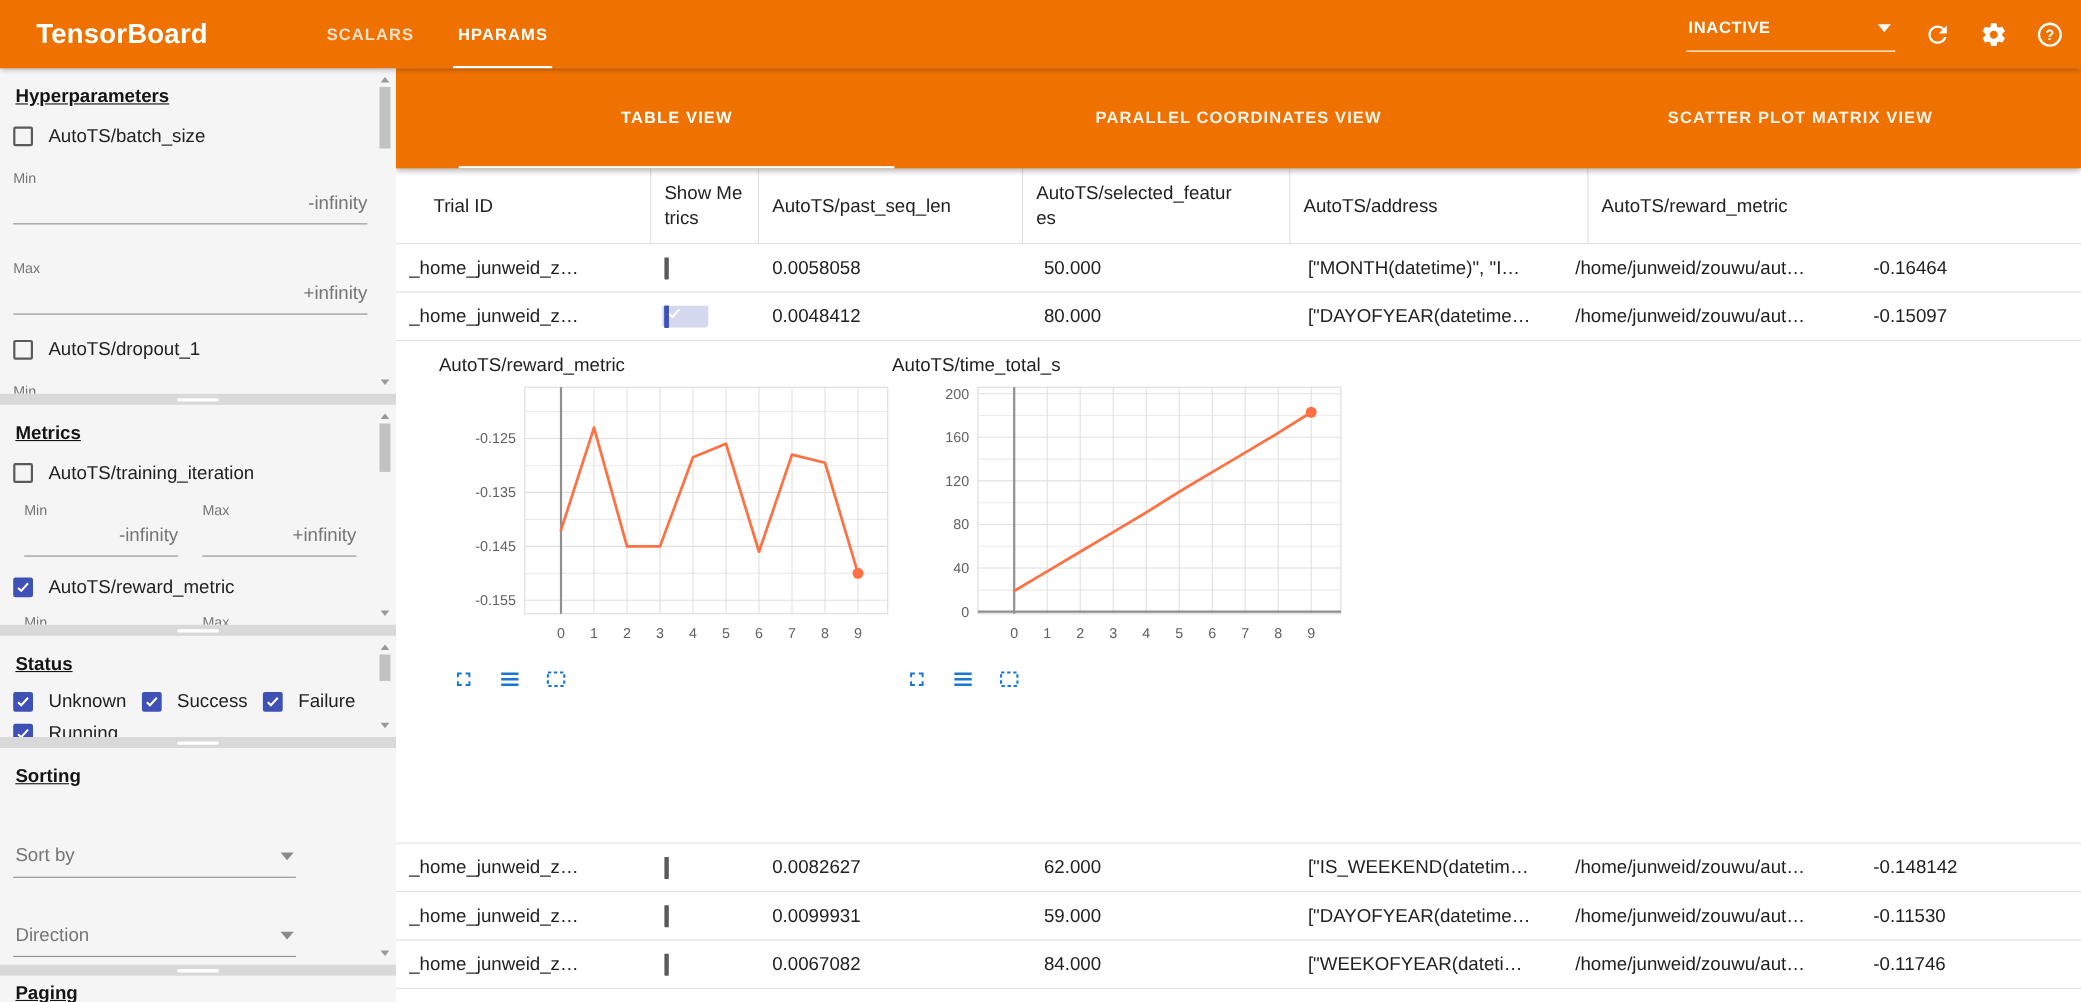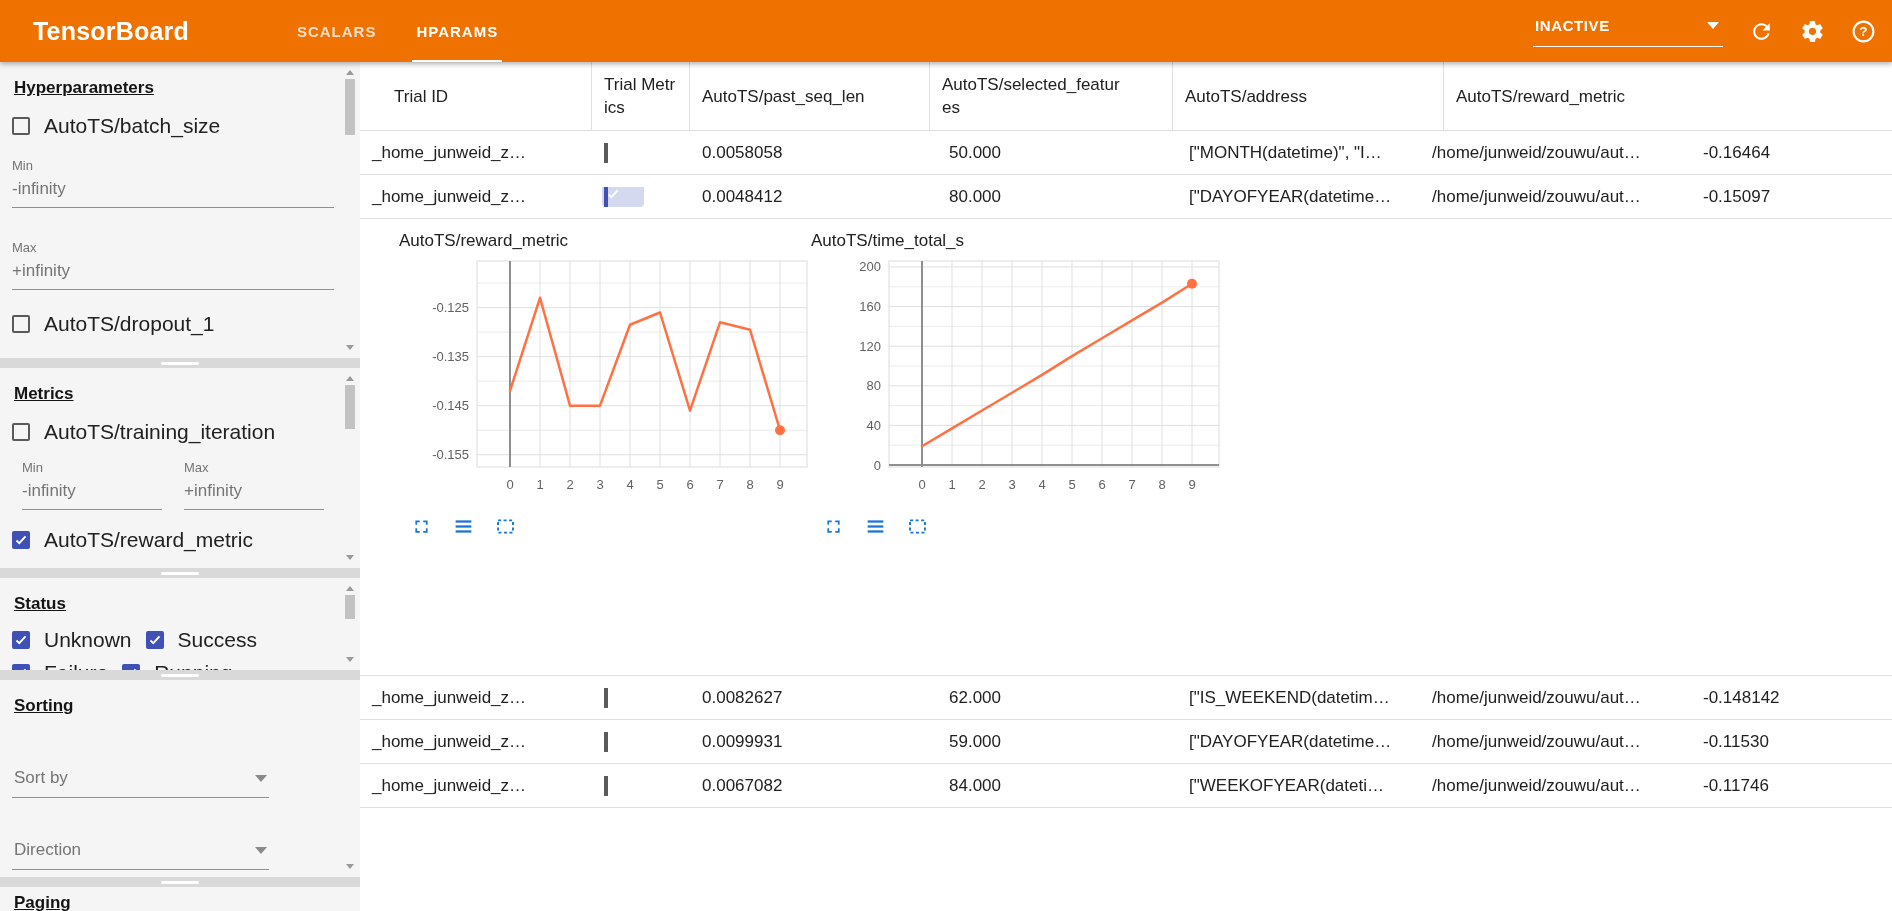--- a/index.html
+++ b/index.html
@@ -40,25 +40,25 @@
   .sb-title { font-size:17px; font-weight:700; color:#141414; text-decoration:underline;
     margin:16px 0 0 2px; }
   .cb-row { display:flex; align-items:center; gap:14px; margin-top:16px; cursor:pointer; }
   .cb { width:18px; height:18px; border:2px solid #5a5a5a; border-radius:2px; position:relative;
     background:transparent; flex:none; cursor:pointer; }
   .cb svg { display:none; position:absolute; left:0; top:0; width:14px; height:14px; }
   .cb.checked { background:var(--indigo); border-color:var(--indigo); }
   .cb.checked svg { display:block; }
   .cb.ripple::before { content:""; position:absolute; left:-4px; top:-4px; width:42px; height:24px;
     background:var(--indigo); opacity:.22; border-radius:4px; }
-  .cb-label { font-size:21px; color:#212121; }
+  .cb-label { font-size:17px; color:#212121; }
   .f-label { font-size:13px; color:#757575; margin-top:20px; }
   .f-label.mt-max { margin-top:32px; }
   .f-value { font-size:17px; color:#757575; padding:6px 0 8px 0; border-bottom:1px solid #8f8f8f;
-    width:100%; cursor:text; }
+    width:100%; cursor:text;text-align:right; }
   .f-cols { display:flex; gap:22px; margin-left:10px; }
   .f-col { width:140px; }
   .status-items { display:flex; flex-wrap:wrap; column-gap:14px; row-gap:9px; margin-top:14px; width:332px; }
   .status-items .cb-row { margin-top:0; }
   .select { margin-top:48px; width:257px; border-bottom:1px solid #8f8f8f;
     padding:4px 2px 9px 2px; display:flex; justify-content:space-between; align-items:center;
     font-size:17px; color:#757575; cursor:pointer;gap:31px; }
   .select + .select { margin-top:38px; }
   .caret-g { width:0; height:0; border-left:6px solid transparent; border-right:6px solid transparent;
     border-top:7px solid #8a8a8a; }
@@ -282,24 +282,36 @@
     <div class="sb-divider">
         <span class="handle"></span>
       </div>
 
     <section class="sb-sec sec-page">
       <div class="sb-title" style="margin-top:6px;">Paging</div>
     </section>
   </aside>
 
   <main class="main">
+    <div class="view-tabs">
+      <div class="view-tab active">
+        <span>TABLE VIEW</span>
+          <span class="ink"></span>
+      </div>
+      <div class="view-tab">
+        <span>PARALLEL COORDINATES VIEW</span>
+      </div>
+      <div class="view-tab">
+        <span>SCATTER PLOT MATRIX VIEW</span>
+      </div>
+    </div>
 
     <div class="t-head">
       <div class="t-hcell c0">Trial ID</div>
-      <div class="t-hcell c1">Trial Metrics</div>
+      <div class="t-hcell c1">Show Metrics</div>
       <div class="t-hcell c3">AutoTS/past_seq_len</div>
       <div class="t-hcell c4">AutoTS/selected_features</div>
       <div class="t-hcell c5">AutoTS/address</div>
       <div class="t-hcell c6">AutoTS/reward_metric</div>
     </div>
 
     <div id="rows-top">
         <div class="t-row">
           <div class="t-cell c0">_home_junweid_z…</div>
           <div class="t-cell c1"><span class="cb"></span></div>

